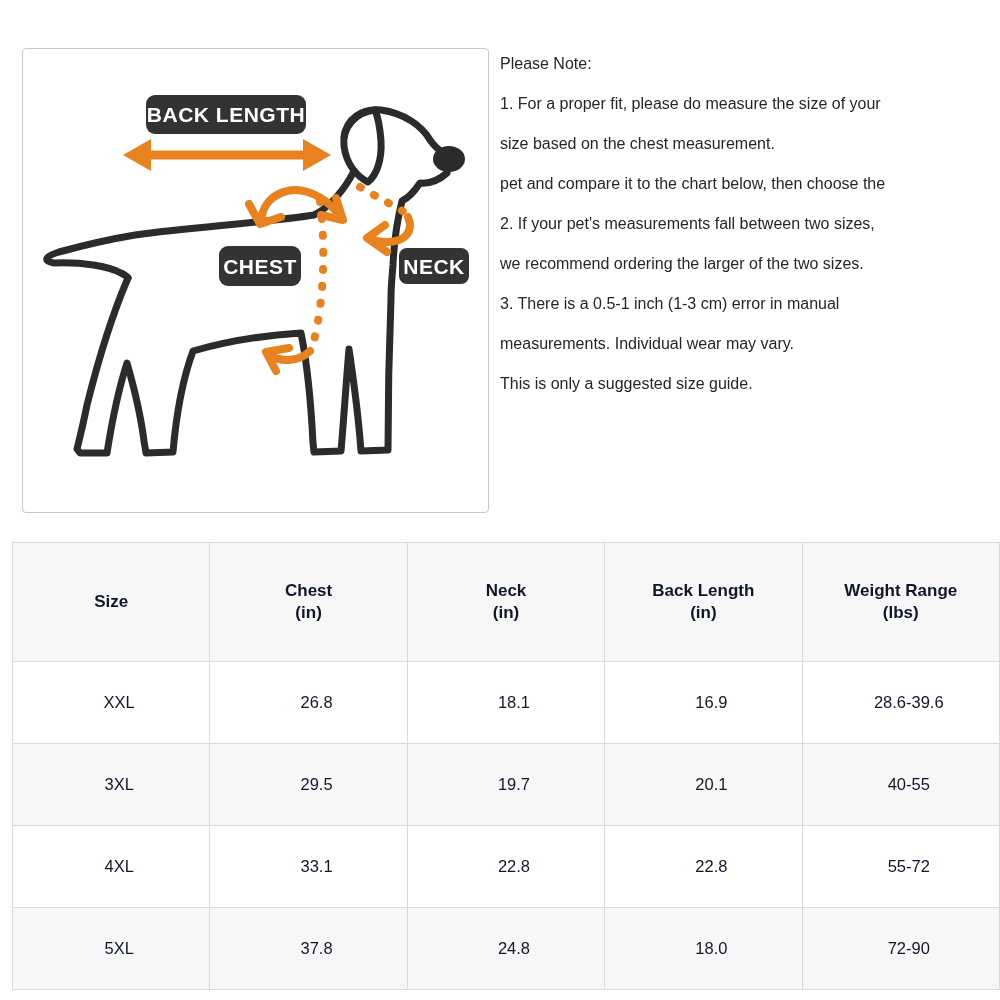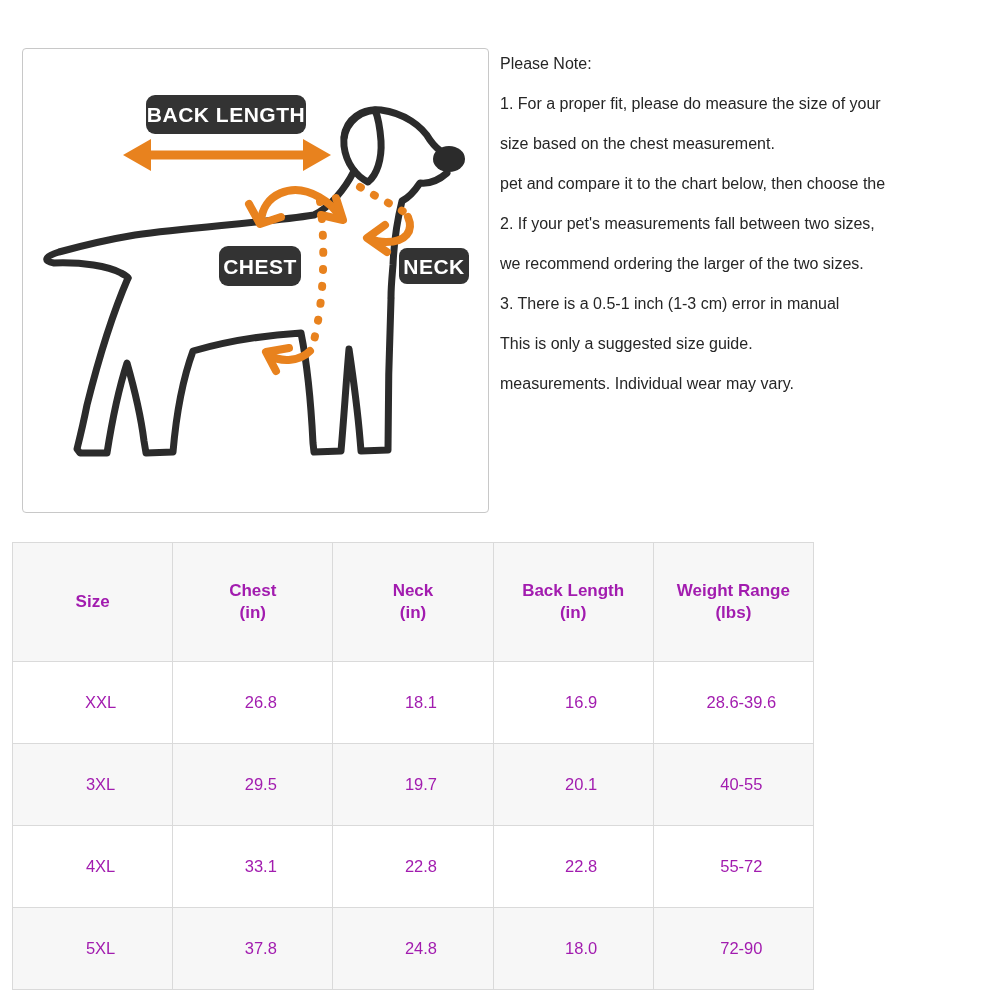--- a/index.html
+++ b/index.html
@@ -15,23 +15,23 @@
   }
   .panel svg{display:block;}
   
   .note{
     position:absolute;left:500px;top:44px;width:498px;
     font-size:16px;line-height:40px;color:#262626;
   }
   .note .line{white-space:nowrap;}
   
   .sizes-table{
-    position:absolute;left:12px;top:542px;width:802px;
+    position:absolute;left:12px;top:542px;width:988px;
     border-collapse:collapse;table-layout:fixed;text-align:center;
-    color:#a21caf;
+    color:#0f172a;
   }
   .sizes-table th,.sizes-table td{
     border:1px solid #dadada;padding:0;vertical-align:middle;
   }
   .sizes-table thead th{
     height:118px;background:#f7f7f7;font-size:17px;font-weight:bold;line-height:22px;
   }
   .sizes-table thead th .unit{display:block;}
   .sizes-table tbody td{
     height:81px;font-size:16.5px;font-weight:normal;background:#ffffff;padding-left:16px;
@@ -101,22 +101,22 @@
 </div>
 
 <div class="note">
   <div class="line">Please Note:</div>
   <div class="line">1. For a proper fit, please do measure the size of your</div>
   <div class="line">size based on the chest measurement.</div>
   <div class="line">pet and compare it to the chart below, then choose the</div>
   <div class="line">2. If your pet's measurements fall between two sizes,</div>
   <div class="line">we recommend ordering the larger of the two sizes.</div>
   <div class="line">3. There is a 0.5-1 inch (1-3 cm) error in manual</div>
+  <div class="line">measurements. Individual wear may vary.</div>
   <div class="line">This is only a suggested size guide.</div>
-  <div class="line">measurements. Individual wear may vary.</div>
 </div>
 
 <table class="sizes-table">
   <thead>
     <tr>
       <th>
         <span>Size</span>
         <span class="unit"></span>
       </th>
       <th>

